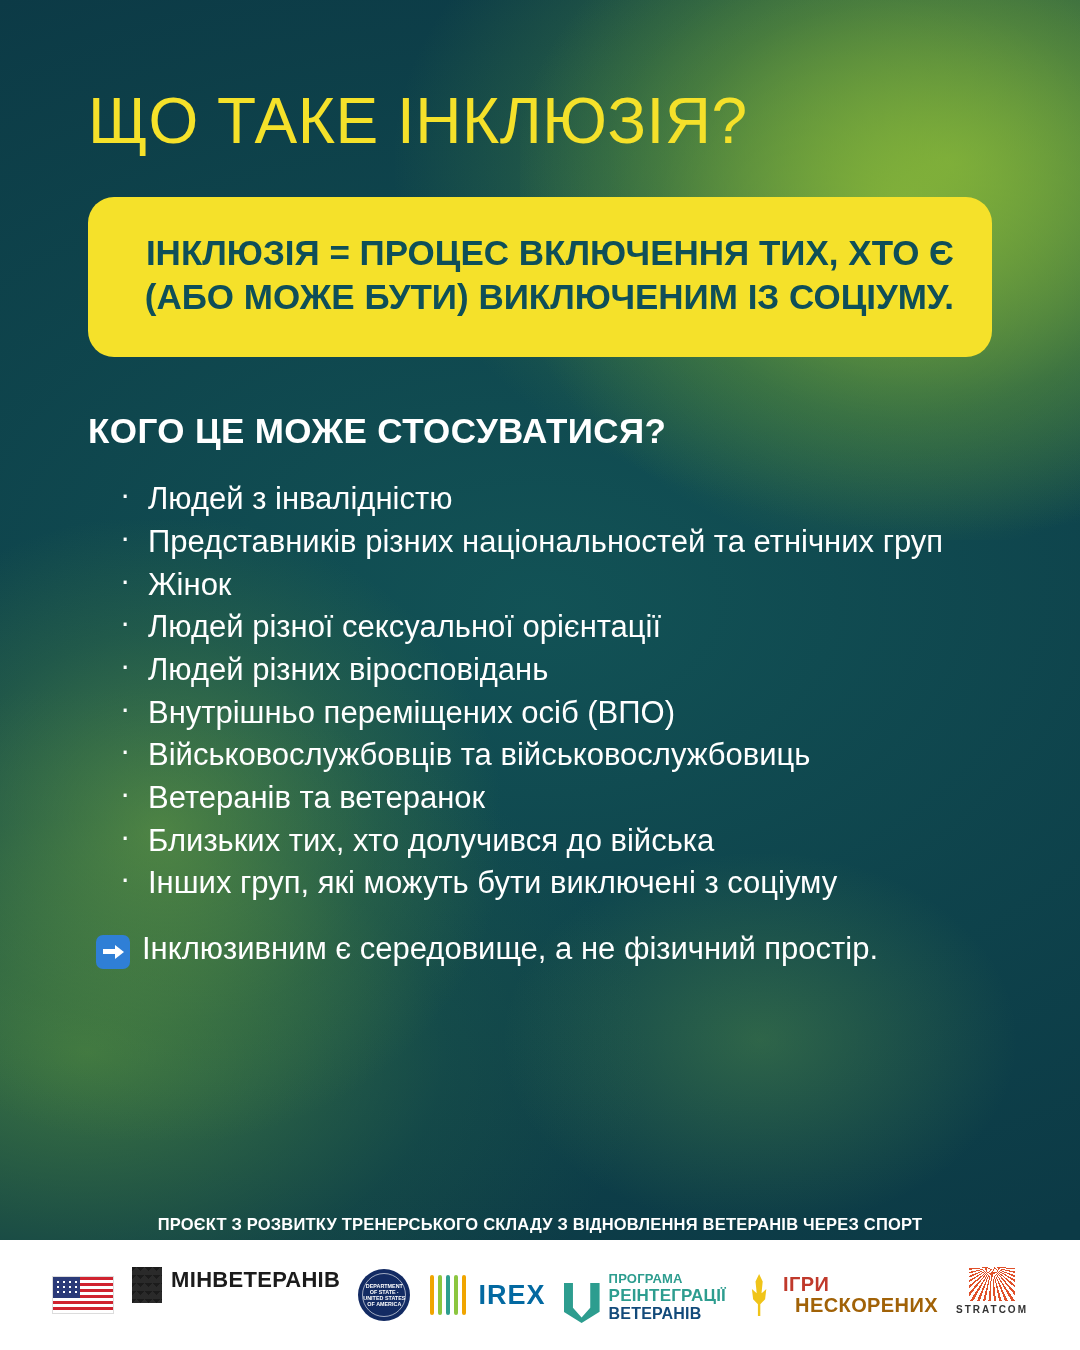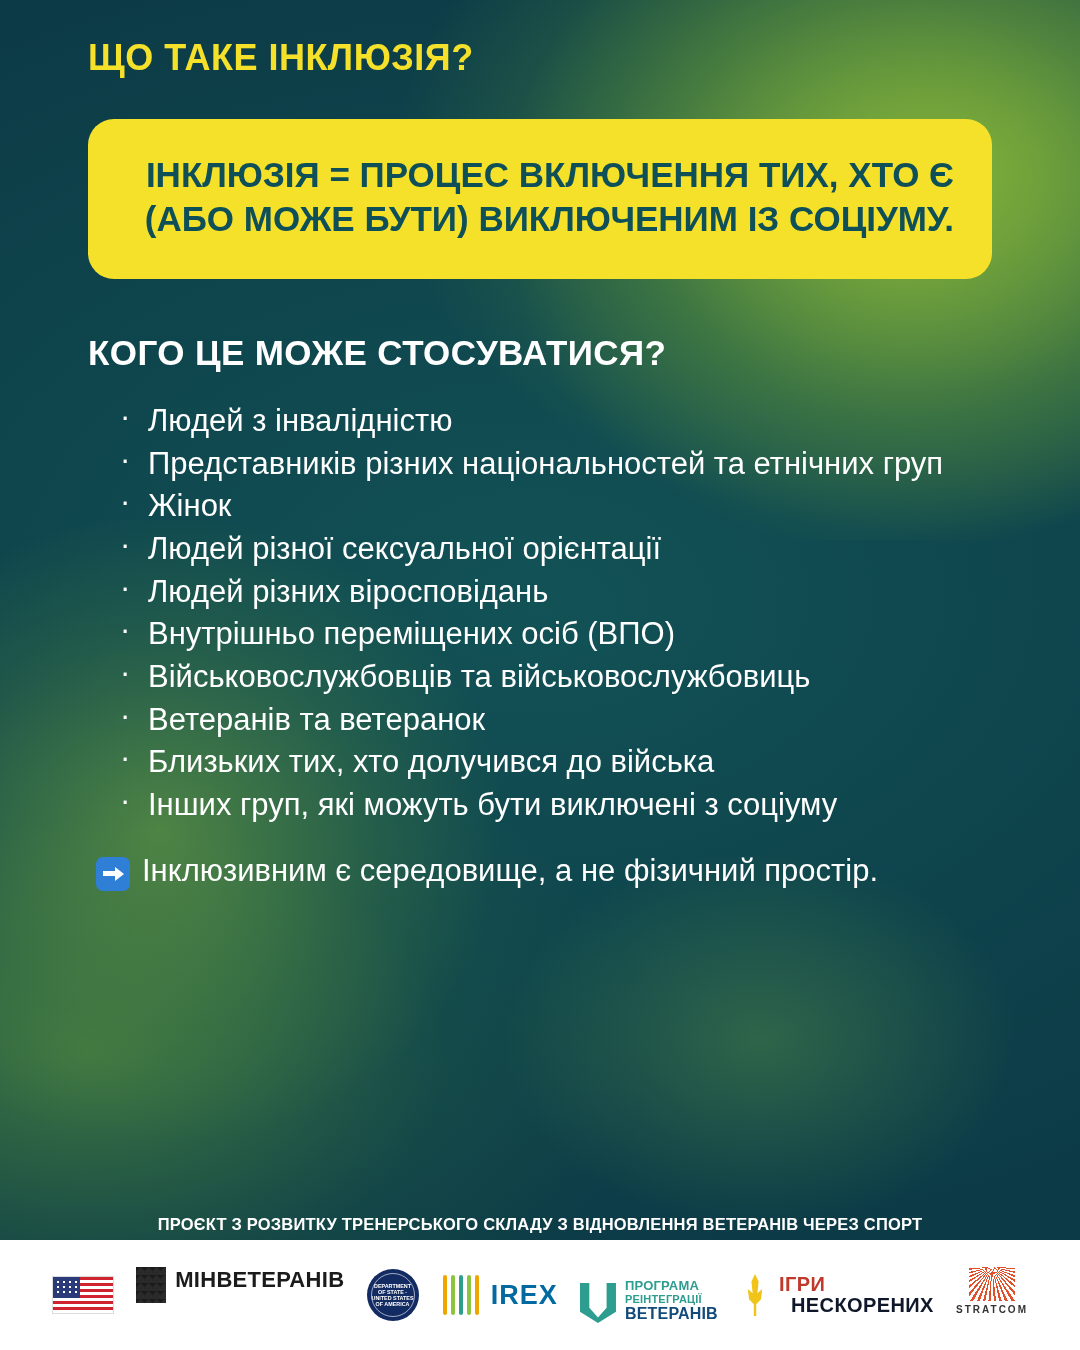--- a/index.html
+++ b/index.html
@@ -52,24 +52,24 @@
     pointer-events: none;
   }
   .content {
     position: relative;
     z-index: 3;
     padding: 0 88px;
     box-sizing: border-box;
   }
   .title {
     color: #f5e12a;
-    font-size: 36px;
-    font-weight: bold;
+    font-size: 64px;
+    font-weight: normal;
     letter-spacing: 0.5px;
-    padding-top: 39px;
+    padding-top: 88px;
     margin: 0 0 42px 0;
     line-height: 1.05;
   }
   .callout {
     background: #f5e12a;
     border-radius: 26px;
     padding: 34px 38px 38px 38px;
     margin-bottom: 54px;
     box-sizing: border-box;
     text-align: right;
@@ -297,21 +297,21 @@
     justify-content: center;
     line-height: 1.1;
   }
   .reint-l1 {
     font-size: 13px;
     font-weight: bold;
     color: #2d9d8f;
     letter-spacing: 0.2px;
   }
   .reint-l2 {
-    font-size: 11px;
+    font-size: 17px;
     font-weight: bold;
     color: #2d9d8f;
     letter-spacing: 0.2px;
   }
   .reint-l3 {
     font-size: 16px;
     font-weight: bold;
     color: #124a7a;
     letter-spacing: 0.2px;
   }
@@ -332,21 +332,21 @@
   }
   .inv-l1 {
     font-size: 20px;
     font-weight: bold;
     color: #c0392b;
     letter-spacing: 0.4px;
   }
   .inv-l2 {
     font-size: 20px;
     font-weight: bold;
-    color: #0f172a;
+    color: #a16207;
     letter-spacing: 0.4px;
     margin-left: 12px;
   }
   
   .strat {
     display: flex;
     flex-direction: column;
     align-items: center;
   }
   .strat-mark {

